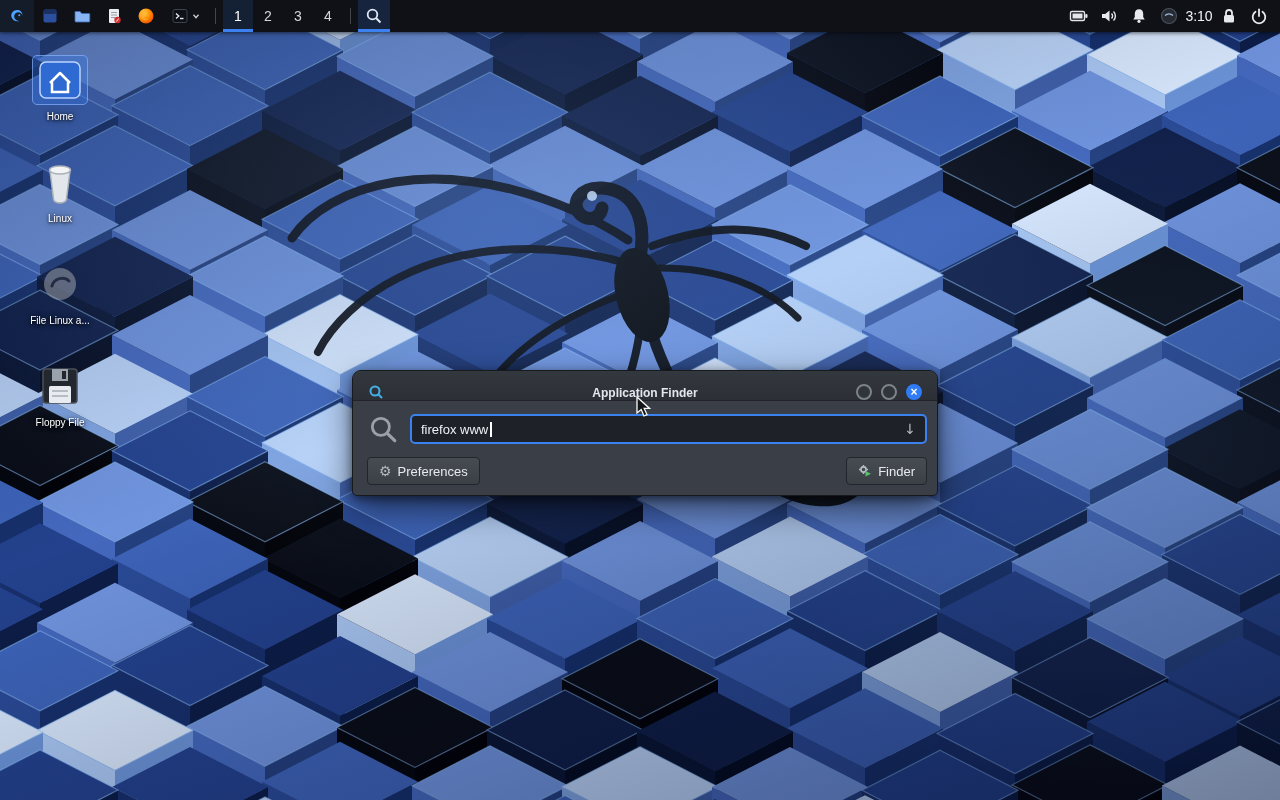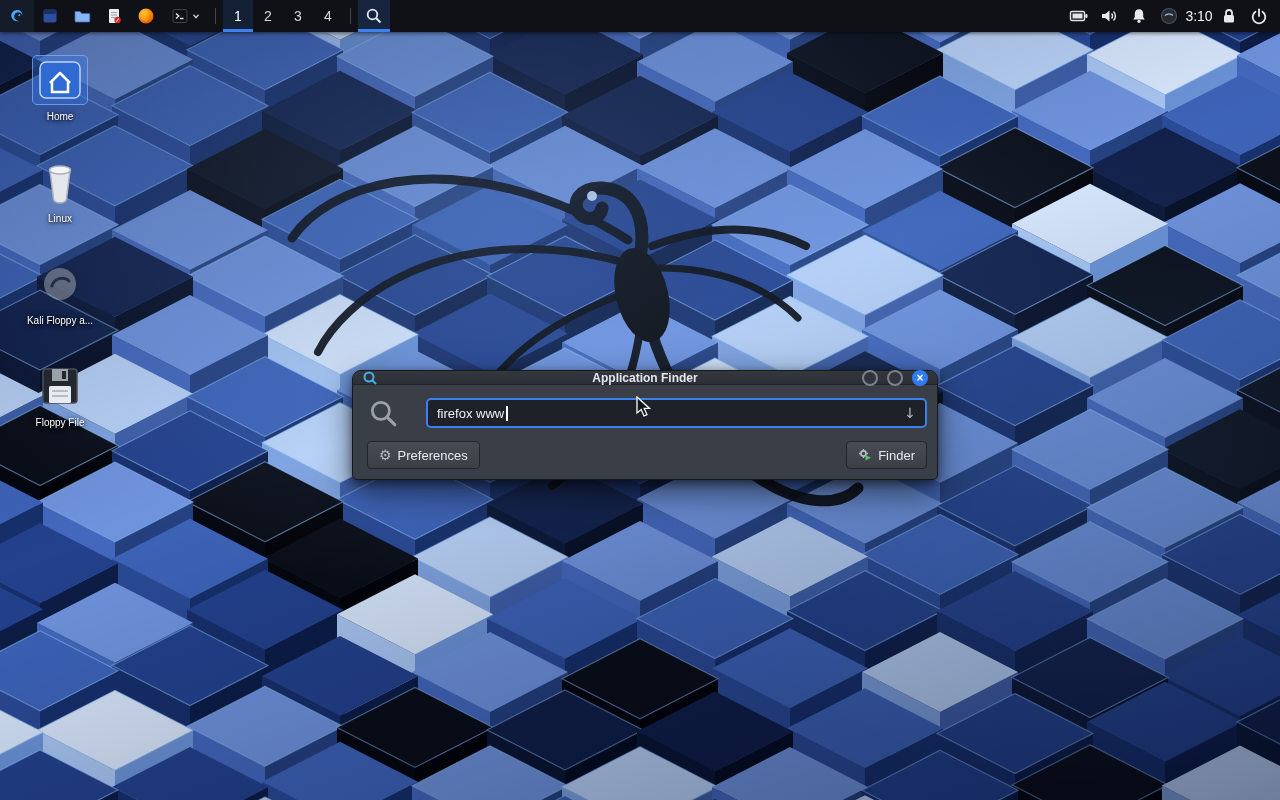--- a/index.html
+++ b/index.html
@@ -44,36 +44,36 @@
   .dicon .ic { width:54px; height:48px; display:flex; align-items:center; justify-content:center;
                border-radius:4px; }
   .dicon.selected .ic { background:rgba(53,118,224,.40); outline:1px solid rgba(130,175,255,.75); }
   .dicon .lbl { font-size:10px; color:#fff; white-space:nowrap;
                 text-shadow:0 1px 3px rgba(0,0,0,.95), 0 0 6px rgba(0,0,0,.65); }
 
   
   .finder { position:absolute; left:352px; top:370px; width:586px; z-index:20;
             background:#3a3f47; border:1px solid #17191d; border-radius:9px 9px 5px 5px;
             box-shadow:0 12px 32px rgba(0,0,0,.55), 0 3px 10px rgba(0,0,0,.45); }
-  .finder-titlebar { height:14px; background:linear-gradient(#33373e,#2c3036);
-                     border-radius:8px 8px 0 0; display:flex; align-items:center;
-                     position:relative; padding:0 9px; border-bottom:1px solid #232329; }
+  .finder-titlebar { height:30px; background:linear-gradient(#33373e,#2c3036);
+                     border-radius:8px 8px 0 0; display:flex; align-items:flex-end;
+                     position:relative; padding:0 15px; border-bottom:1px solid #232329; }
   .finder-title { position:absolute; left:0; right:0; text-align:center;
                   font-size:12px; font-weight:bold; color:#e3e7ec; pointer-events:none; }
   .win-btns { margin-left:auto; display:flex; gap:9px; z-index:1; }
   .win-btn { width:16px; height:16px; border-radius:50%; padding:0;
              background:#30343b; border:2px solid #7c828b; }
   .win-btn.close { background:#2f7cf6; border-color:#2f7cf6; color:#fff;
                    display:flex; align-items:center; justify-content:center; }
   .win-btn.close span { font-size:12px; line-height:1; font-weight:bold; transform:translateY(-0.5px); }
   .finder-body { padding:12px 10px 10px 14px; }
   .search-row { display:flex; align-items:center; gap:11px; }
   .search-box { flex:1; height:30px; background:#1e2228; border:2px solid #3b82f0;
                 border-radius:5px; display:flex; align-items:center; padding:0 9px;
-                color:#eef1f5; font-size:13px;margin-left:16px; }
+                color:#eef1f5; font-size:13px; }
   .caret { width:1.5px; height:15px; background:#fff; margin-left:2px;
            animation:blink 1.1s steps(2,start) infinite; }
   @keyframes blink { 50% { opacity:0; } }
   .arrow-down { margin-left:auto; color:#b7bcc4; font-size:14px;
                 font-family:"DejaVu Sans",sans-serif; }
   .btn-row { display:flex; justify-content:space-between; margin-top:12px; }
   .btn { display:flex; align-items:center; gap:6px; height:28px; padding:0 11px;
          background:linear-gradient(#474c54,#3b4047); border:1px solid #22252a;
          border-radius:4px; color:#e6e9ee; font-size:13px; font-family:inherit; }
   .gear { font-family:"DejaVu Sans",sans-serif; font-size:14px; color:#b3b9c2; line-height:1; }
@@ -684,21 +684,21 @@
       </span>
     <span class="lbl">Linux</span>
   </div>
   <div class="dicon">
     <span class="ic">
         <svg width="44" height="44" viewBox="0 0 44 44" opacity="0.55">
       <circle cx="22" cy="22" r="16" fill="#9aa0a9"></circle>
       <path d="M14 24 C16 16 26 14 31 19" stroke="#30343c" stroke-width="3" fill="none" stroke-linecap="round"></path>
     </svg>
       </span>
-    <span class="lbl">Kali Floppy a...</span>
+    <span class="lbl">File Linux a...</span>
   </div>
   <div class="dicon">
     <span class="ic">
         <svg width="44" height="44" viewBox="0 0 44 44">
       <rect x="5" y="5" width="34" height="34" rx="3" fill="#23272e" stroke="#4b5058" stroke-width="1.5"></rect>
       <rect x="14" y="5" width="16" height="12" fill="#9aa2ac"></rect>
       <rect x="24" y="7" width="4" height="8" fill="#23272e"></rect>
       <rect x="11" y="22" width="22" height="17" rx="1.5" fill="#e8ebef"></rect>
       <line x1="14" y1="27" x2="30" y2="27" stroke="#b6bcc4" stroke-width="2"></line>
       <line x1="14" y1="32" x2="30" y2="32" stroke="#b6bcc4" stroke-width="2"></line>

